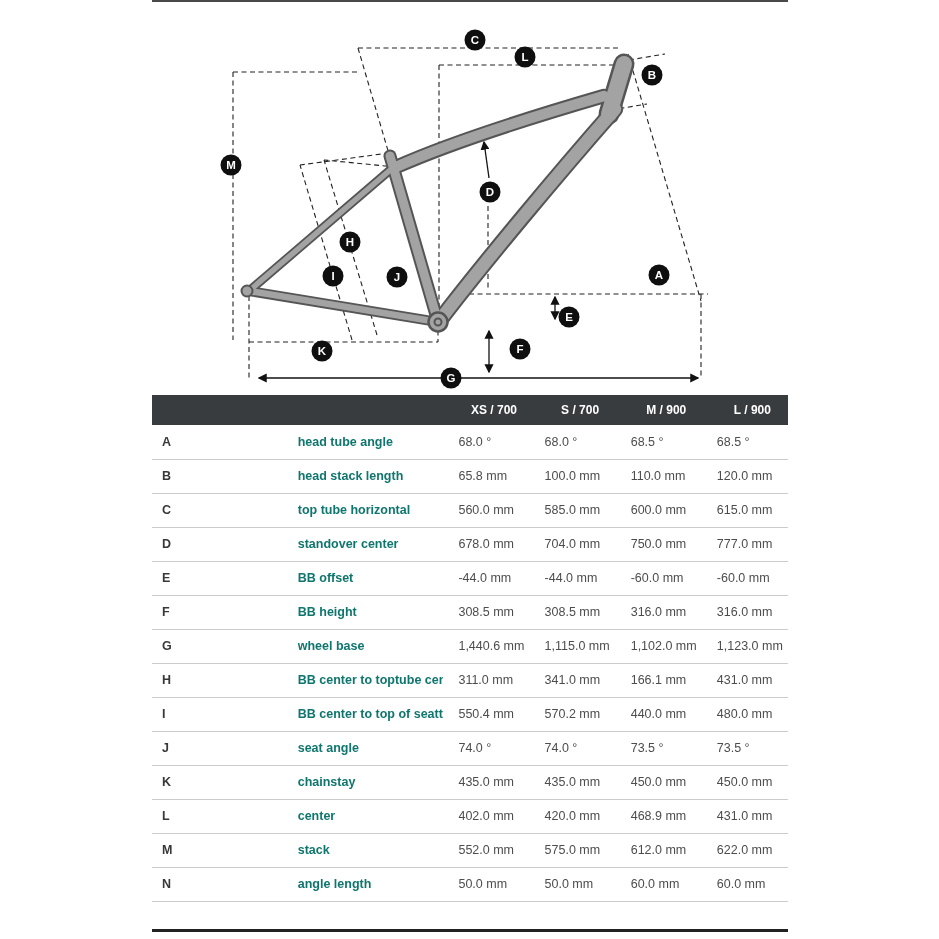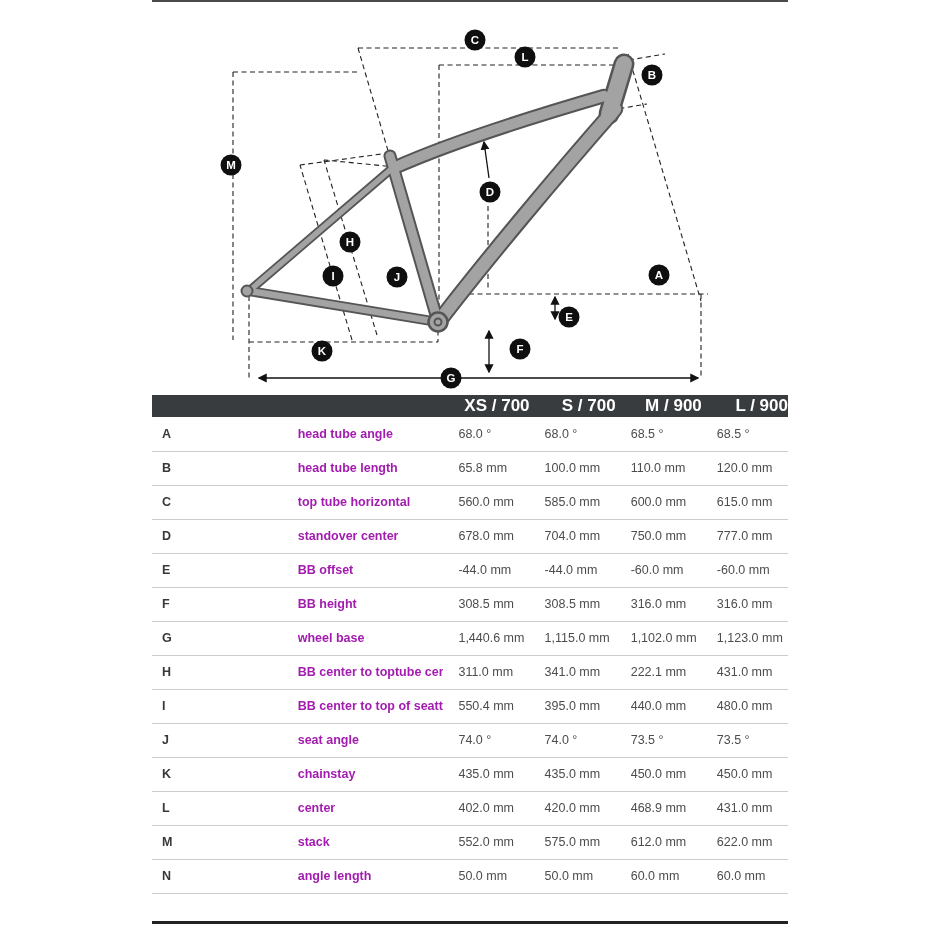--- a/index.html
+++ b/index.html
@@ -19,33 +19,33 @@
   svg text { font-family:"Liberation Sans", sans-serif; }
 
   .dash line { stroke:#222; stroke-width:1.1; stroke-dasharray:5 3.5; fill:none; }
   .arrow    { stroke:#111; stroke-width:1.3; fill:none; }
   .tube-outer { fill:none; stroke:#555; stroke-linecap:round; }
   .tube-inner { fill:none; stroke:#a3a3a3; stroke-linecap:round; }
 
   table { width:100%; border-collapse:collapse; table-layout:fixed; }
   thead th {
     background:#393c3f; color:#fff;
-    font-size:17px; font-weight:bold; text-align:right;
-    height:22px; padding:0 0 0 15px;
+    font-size:12px; font-weight:bold; text-align:center;
+    height:30px; padding:0 0 0 15px;
   }
   thead th.blank { width:291px; padding:0; }
   thead th.col { width:86px; }
   tbody td {
     height:34px; border-bottom:1px solid #cccccc;
     font-size:12.5px; color:#4d4d4d;
     padding:0 0 0 15px; vertical-align:middle;
     white-space:nowrap; overflow:hidden;
   }
   td.key   { width:38px; padding-left:10px; font-weight:bold; color:#383838; }
-  td.label { width:253px; padding-left:0; font-weight:bold; color:#a21caf; }
+  td.label { width:253px; padding-left:0; font-weight:bold; color:#0f766e; }
   td.val   { width:86px; }
   .bottom-line { margin-top:27px; border-top:3px solid #222; }
 </style>
 </head>
 <body>
 
 <div class="content">
 
   <div class="diagram-wrap">
     <svg width="636" height="385" viewBox="0 0 636 385">
@@ -176,21 +176,21 @@
         <tr>
           <td class="key">A</td>
           <td class="label">head tube angle</td>
           <td class="val">68.0 °</td>
           <td class="val">68.0 °</td>
           <td class="val">68.5 °</td>
           <td class="val">68.5 °</td>
         </tr>
         <tr>
           <td class="key">B</td>
-          <td class="label">head tube length</td>
+          <td class="label">head stack length</td>
           <td class="val">65.8 mm</td>
           <td class="val">100.0 mm</td>
           <td class="val">110.0 mm</td>
           <td class="val">120.0 mm</td>
         </tr>
         <tr>
           <td class="key">C</td>
           <td class="label">top tube horizontal</td>
           <td class="val">560.0 mm</td>
           <td class="val">585.0 mm</td>
@@ -227,28 +227,28 @@
           <td class="val">1,440.6 mm</td>
           <td class="val">1,115.0 mm</td>
           <td class="val">1,102.0 mm</td>
           <td class="val">1,123.0 mm</td>
         </tr>
         <tr>
           <td class="key">H</td>
           <td class="label">BB center to toptube center</td>
           <td class="val">311.0 mm</td>
           <td class="val">341.0 mm</td>
-          <td class="val">222.1 mm</td>
+          <td class="val">166.1 mm</td>
           <td class="val">431.0 mm</td>
         </tr>
         <tr>
           <td class="key">I</td>
           <td class="label">BB center to top of seattube</td>
           <td class="val">550.4 mm</td>
-          <td class="val">395.0 mm</td>
+          <td class="val">570.2 mm</td>
           <td class="val">440.0 mm</td>
           <td class="val">480.0 mm</td>
         </tr>
         <tr>
           <td class="key">J</td>
           <td class="label">seat angle</td>
           <td class="val">74.0 °</td>
           <td class="val">74.0 °</td>
           <td class="val">73.5 °</td>
           <td class="val">73.5 °</td>

